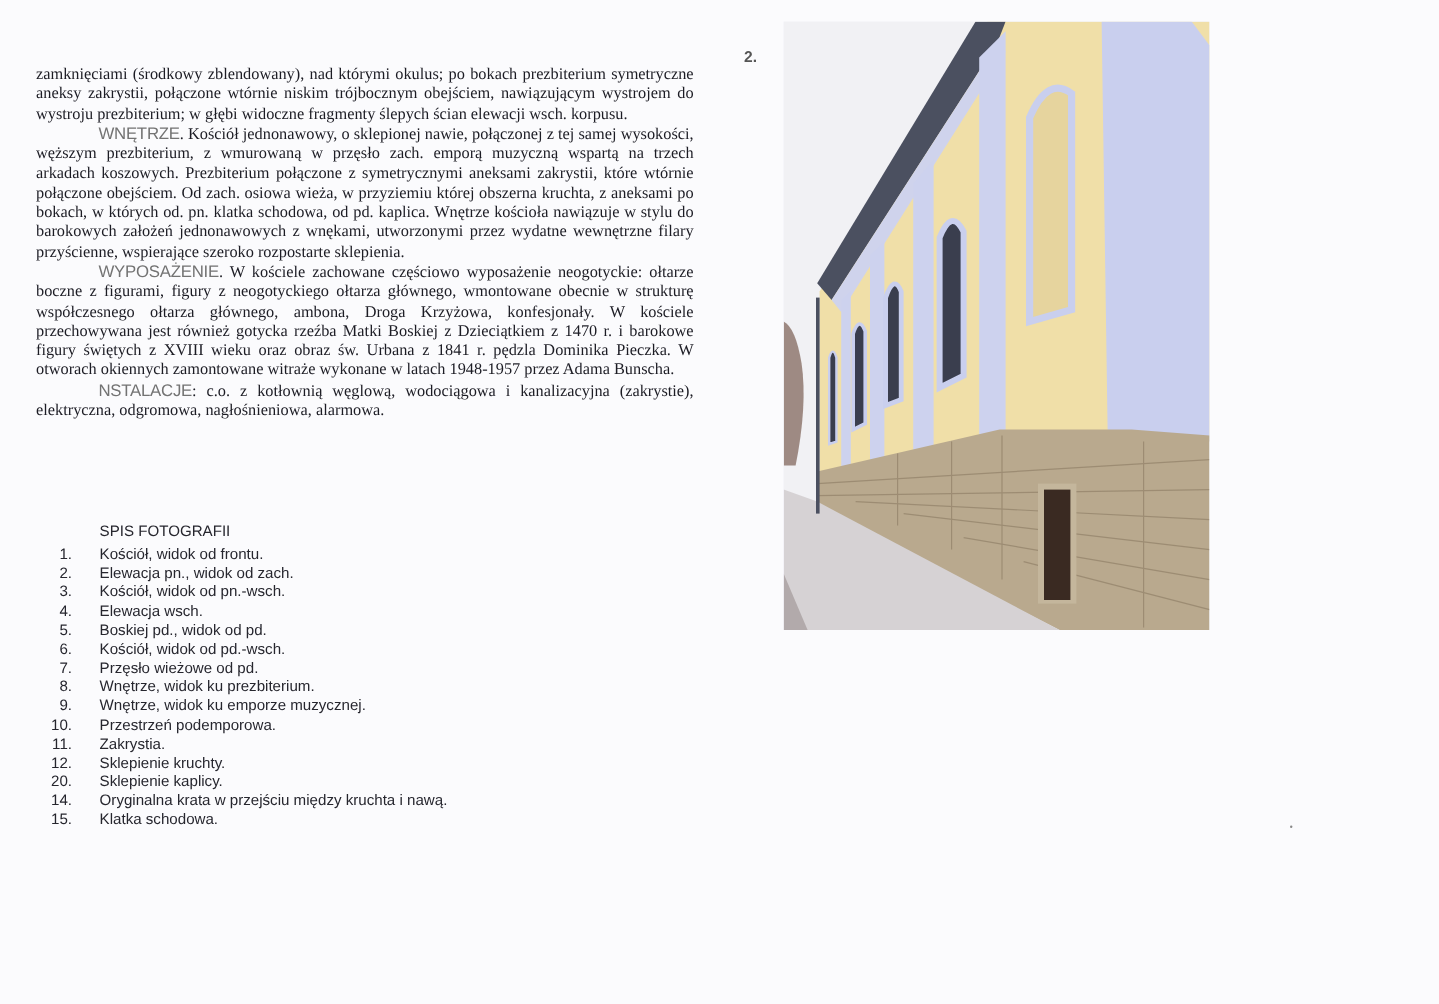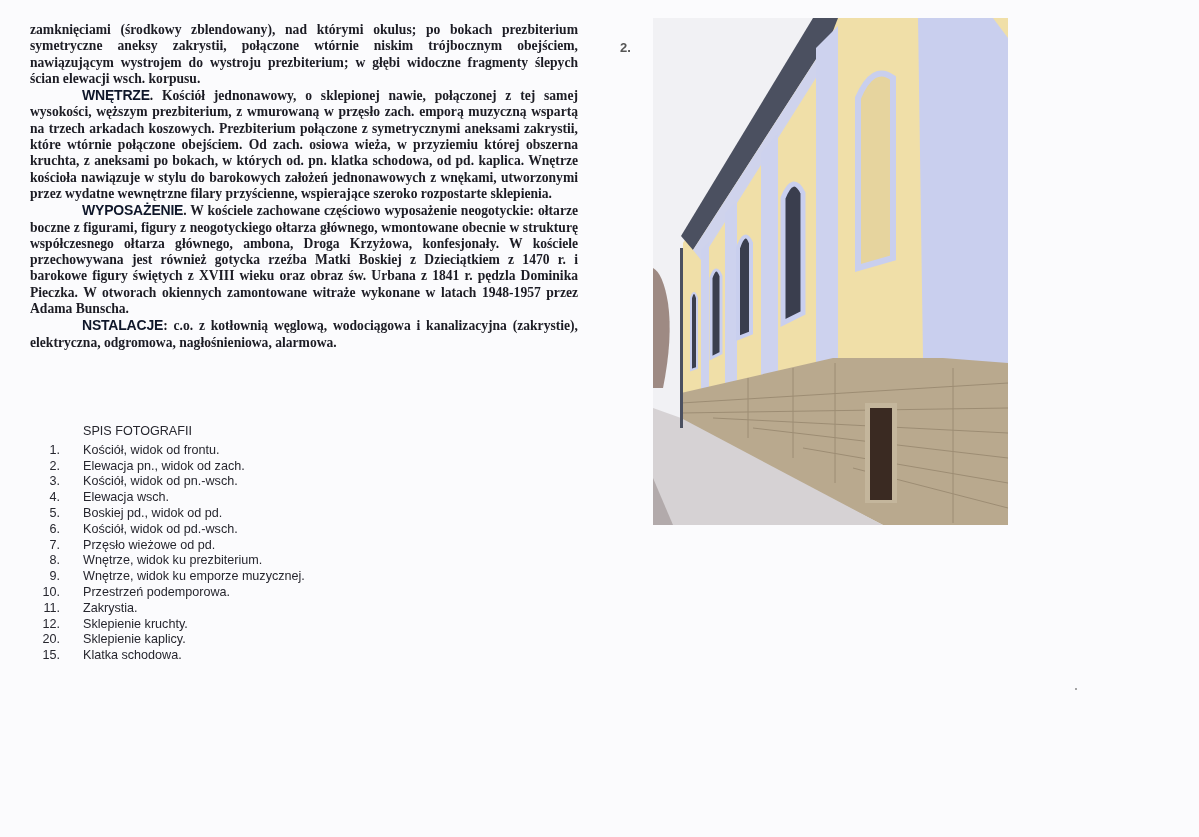--- a/index.html
+++ b/index.html
@@ -1,23 +1,23 @@
 <!DOCTYPE html>
 <html><head>
 <meta charset="utf-8">
 <style>
   html,body{margin:0;padding:0;}
   body{width:1199px;height:837px;background:#fbfbfd;position:relative;overflow:hidden;color:#1c1c24;}
   .serif{font-family:"Liberation Serif","DejaVu Serif",serif;}
   .sans{font-family:"Liberation Sans","DejaVu Sans",sans-serif;}
-  #body-text{position:absolute;left:30px;top:22px;width:548px;font-size:13.6px;line-height:16.3px;text-align:justify;font-weight:bold;}
+  #body-text{position:absolute;left:30px;top:54px;width:548px;font-size:13.6px;line-height:16.3px;text-align:justify;}
   #body-text p{margin:0;}
   #body-text p.indent{text-indent:52px;}
-  .heading-inline{font-family:"Liberation Sans","DejaVu Sans",sans-serif;font-size:14px;color:#0f172a;letter-spacing:-0.2px;}
-  #photo-list{position:absolute;left:40px;top:424px;width:420px;font-size:12.6px;line-height:15.8px;color:#26262e;}
+  .heading-inline{font-family:"Liberation Sans","DejaVu Sans",sans-serif;font-size:14px;color:#737373;letter-spacing:-0.2px;}
+  #photo-list{position:absolute;left:40px;top:436px;width:420px;font-size:12.6px;line-height:15.8px;color:#26262e;}
   #photo-list .title{margin-left:43px;margin-bottom:3px;}
   #photo-list .row{display:flex;}
   #photo-list .num{width:43px;text-align:left;padding-left:0;}
   #photo-list .num span{display:inline-block;width:20px;text-align:right;}
   #photo-number{position:absolute;left:620px;top:40px;font-size:13px;font-weight:bold;color:#555;}
   #photo{position:absolute;left:653px;top:18px;width:355px;height:507px;overflow:hidden;background:#f2f2f5;}
   #stray-dot{position:absolute;left:1075px;top:688px;width:2px;height:2px;background:#888;border-radius:1px;}
 </style>
 </head>
 <body>
@@ -78,20 +78,24 @@
       </div>
       <div class="row">
         <div class="num"><span>12.</span></div>
         <div>Sklepienie kruchty.</div>
       </div>
       <div class="row">
         <div class="num"><span>20.</span></div>
         <div>Sklepienie kaplicy.</div>
       </div>
       <div class="row">
+        <div class="num"><span>14.</span></div>
+        <div>Oryginalna krata w przejściu między kruchta i nawą.</div>
+      </div>
+      <div class="row">
         <div class="num"><span>15.</span></div>
         <div>Klatka schodowa.</div>
       </div>
     </div>
 </div>
 
 <div id="photo-number" class="sans">2.</div>
 
 <div id="photo">
   <svg width="355" height="507" viewBox="0 0 355 507" xmlns="http://www.w3.org/2000/svg">

